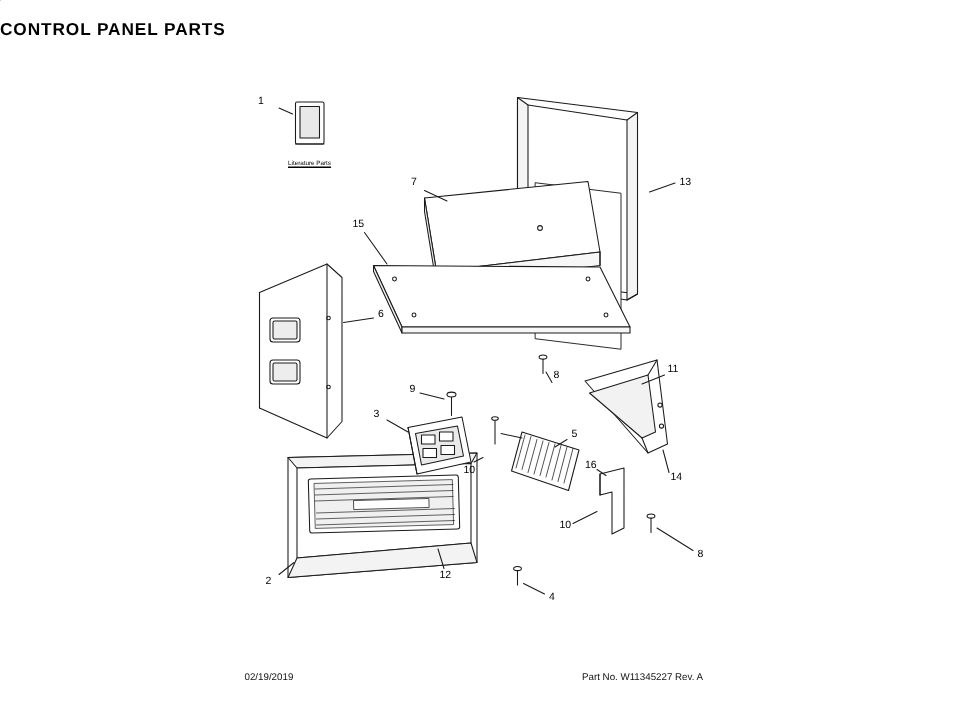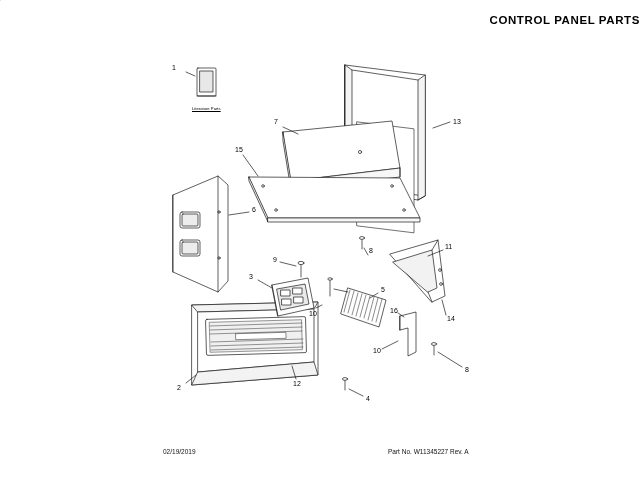--- a/index.html
+++ b/index.html
@@ -13,21 +13,21 @@
     height: 480px;
     background: #ffffff;
     font-family: "Liberation Sans", sans-serif;
     overflow: hidden;
   }
   #title {
     position: absolute;
     top: 14px;
     left: 0;
     width: 640px;
-    text-align: right;
+    text-align: left;
     font-size: 11.5px;
     font-weight: bold;
     letter-spacing: 0.6px;
     color: #000;
   }
   #footer-date {
     position: absolute;
     left: 163px;
     top: 448px;
     font-size: 6.5px;

